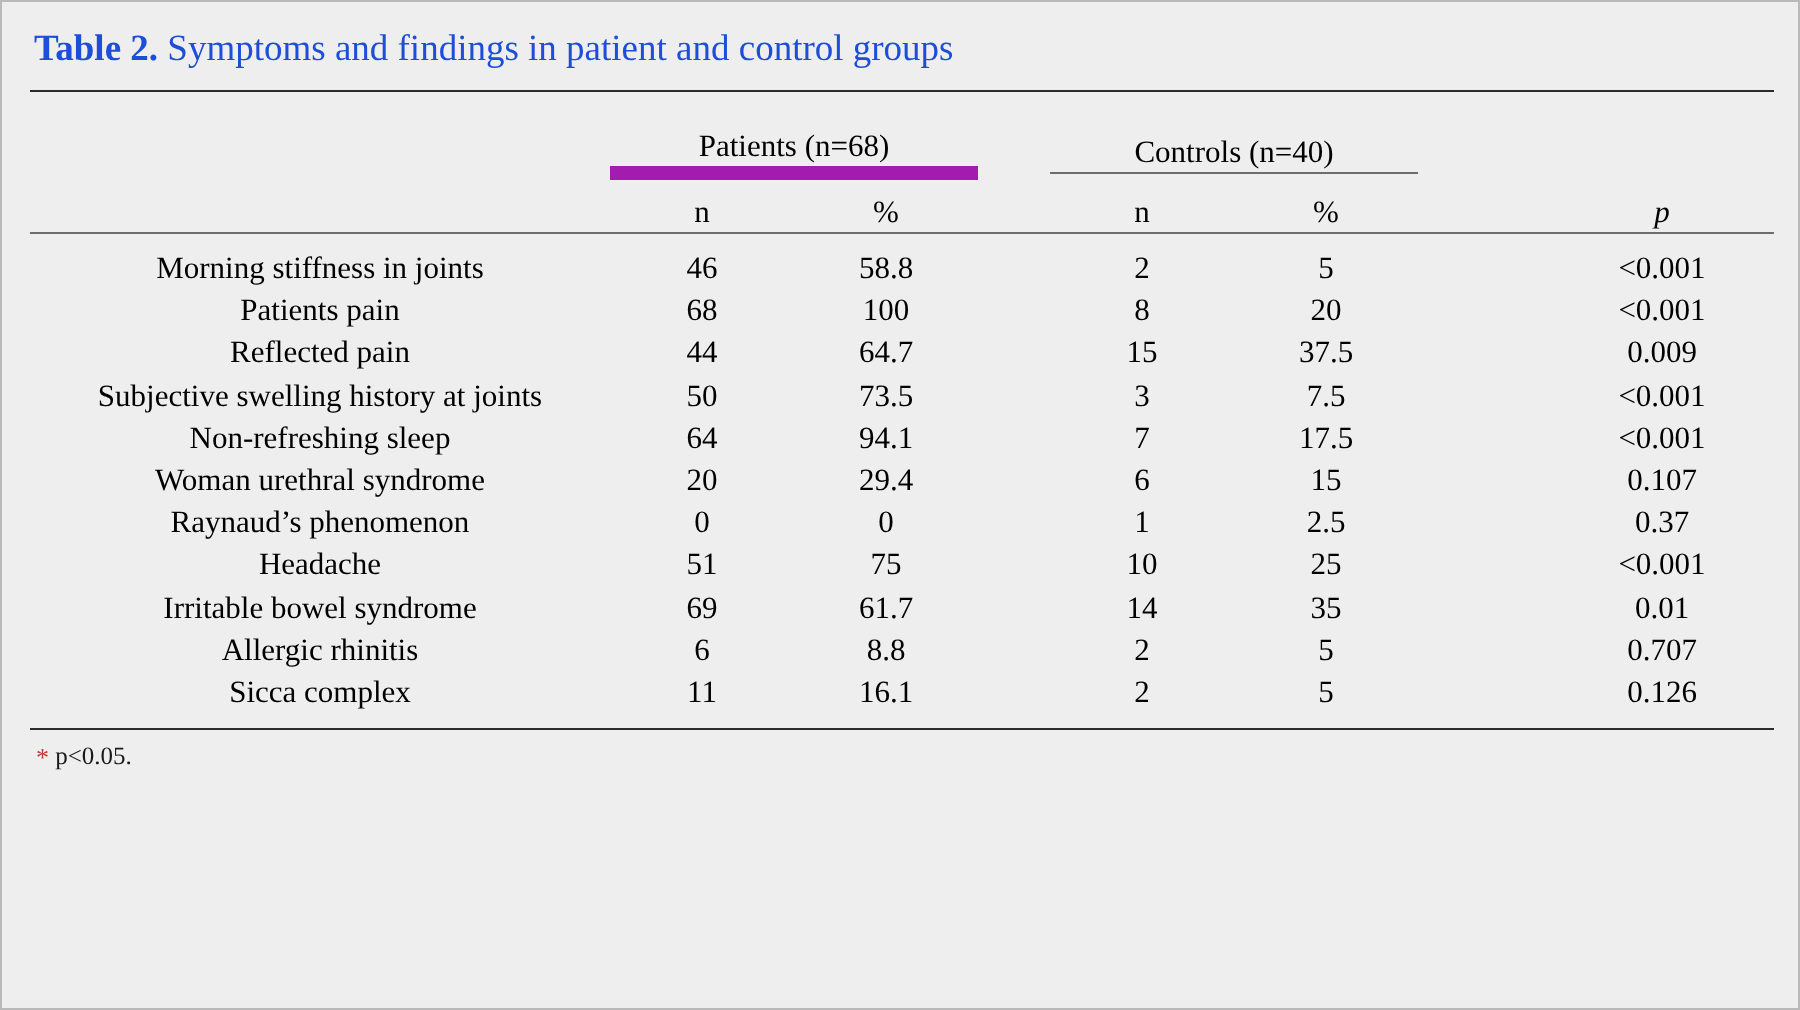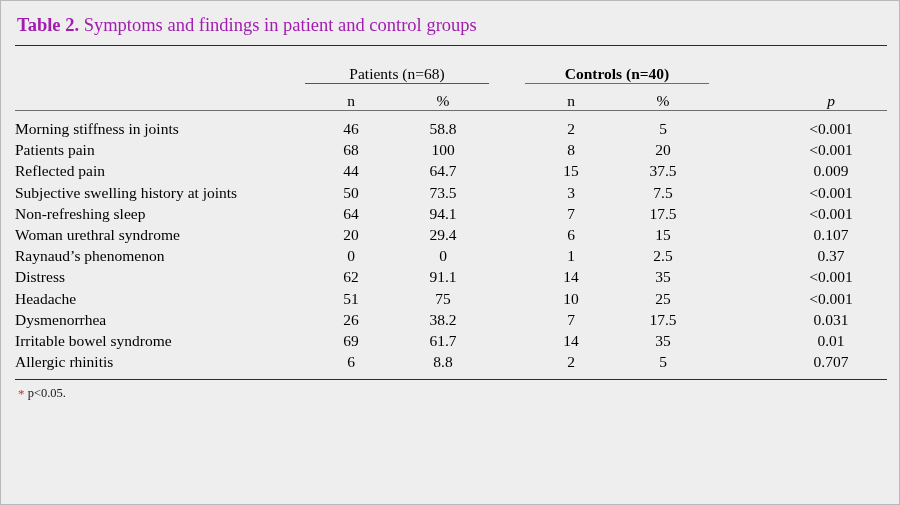--- a/index.html
+++ b/index.html
@@ -20,21 +20,21 @@
     height: 505px;
     background: #eeeeee;
     border: 1px solid #b9b9b9;
     padding: 10px 14px 0 14px;
     position: relative;
   }
   .caption {
     font-size: 18.5px;
     line-height: 24px;
     padding: 2px 0 8px 2px;
-    color: #a21caf;
+    color: #1d4ed8;
     white-space: nowrap;
   }
   .caption .lbl {
     font-weight: bold;
   }
   table.tbl {
     border-collapse: collapse;
     width: 872px;
     table-layout: fixed;
     font-size: 15.5px;
@@ -53,45 +53,44 @@
   .rule-bot td {
     border-bottom: 1.6px solid #2b2b2b;
   }
   .grouphdr td {
     text-align: center;
     font-size: 15.5px;
     height: 30px;
     padding-bottom: 3px;
   }
   .grouphdr td.gpatients {
-    border-bottom: 1px solid #a21caf;
+    border-bottom: 7px solid #a21caf;
   }
   .grouphdr td.gcontrols {
     border-bottom: 1px solid #6d6d6d;
-    font-weight: bold;
   }
   .subhdr td {
     text-align: center;
     height: 26px;
     padding-bottom: 3px;
     font-size: 15.5px;
   }
   .subhdr td.pcol {
     font-style: italic;
   }
   .spacer-row td {
     height: 7px;
   }
   tbody.body tr td {
     height: 21.2px;
     line-height: 21.2px;
     font-size: 15.5px;
   }
   td.lab {
-    text-align: left;
+    text-align: center;
     padding-left: 3px;
     white-space: nowrap;
   }
   td.num {
     text-align: center;
   }
   .c-label { width: 290px; }
   .c-pn    { width: 92px; }
   .c-pp    { width: 92px; }
   .c-gap   { width: 36px; }
@@ -222,68 +221,58 @@
           <td class="lab">Raynaud’s phenomenon</td>
           <td class="num">0</td>
           <td class="num">0</td>
           <td class="num"></td>
           <td class="num">1</td>
           <td class="num">2.5</td>
           <td class="num"></td>
           <td class="num">0.37</td>
         </tr>
         <tr>
-          <td class="lab">Distress</td>
-          <td class="num">62</td>
-          <td class="num">91.1</td>
-          <td class="num"></td>
-          <td class="num">14</td>
-          <td class="num">35</td>
-          <td class="num"></td>
-          <td class="num">&lt;0.001</td>
-        </tr>
-        <tr>
           <td class="lab">Headache</td>
           <td class="num">51</td>
           <td class="num">75</td>
           <td class="num"></td>
           <td class="num">10</td>
           <td class="num">25</td>
           <td class="num"></td>
           <td class="num">&lt;0.001</td>
         </tr>
         <tr>
-          <td class="lab">Dysmenorrhea</td>
-          <td class="num">26</td>
-          <td class="num">38.2</td>
-          <td class="num"></td>
-          <td class="num">7</td>
-          <td class="num">17.5</td>
-          <td class="num"></td>
-          <td class="num">0.031</td>
-        </tr>
-        <tr>
           <td class="lab">Irritable bowel syndrome</td>
           <td class="num">69</td>
           <td class="num">61.7</td>
           <td class="num"></td>
           <td class="num">14</td>
           <td class="num">35</td>
           <td class="num"></td>
           <td class="num">0.01</td>
         </tr>
         <tr>
           <td class="lab">Allergic rhinitis</td>
           <td class="num">6</td>
           <td class="num">8.8</td>
           <td class="num"></td>
           <td class="num">2</td>
           <td class="num">5</td>
           <td class="num"></td>
           <td class="num">0.707</td>
+        </tr>
+        <tr>
+          <td class="lab">Sicca complex</td>
+          <td class="num">11</td>
+          <td class="num">16.1</td>
+          <td class="num"></td>
+          <td class="num">2</td>
+          <td class="num">5</td>
+          <td class="num"></td>
+          <td class="num">0.126</td>
         </tr>
       </tbody>
     <tfoot>
       <tr class="rule-bot spacer-row">
         <td colspan="8"></td>
       </tr>
     </tfoot>
   </table>
 
   <div class="footnote">

